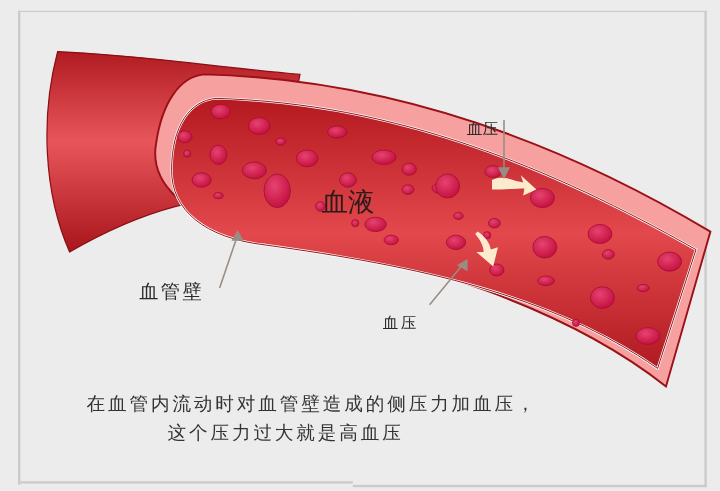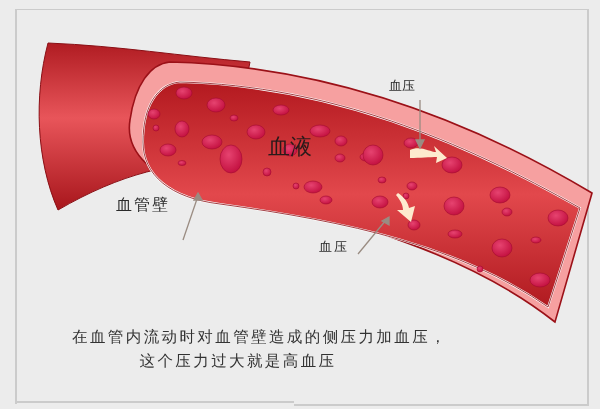--- a/index.html
+++ b/index.html
@@ -1,19 +1,19 @@
 <!DOCTYPE html>
 <html><head>
 <meta charset="utf-8">
 <style>
   html, body { margin:0; padding:0; }
   body { width:600px; height:409px; background:#ececec; position:relative; overflow:hidden;
          font-family:"DejaVu Sans", "Liberation Sans", sans-serif; }
   svg.art { position:absolute; left:0; top:0; }
-  .lbl { position:absolute; color:#2a2a2a; white-space:nowrap; font-family:Liberation Serif, serif; }
+  .lbl { position:absolute; color:#2a2a2a; white-space:nowrap; font-family:Liberation Serif, serif;margin-top:22px; }
   .caption { position:absolute; left:0; width:600px; text-align:center; color:#333;
              font-family:"DejaVu Serif","Liberation Serif",serif; font-size:15.5px; letter-spacing:2.4px; }
 </style>
 </head>
 <body>
 
 <div style="position:absolute;left:15px;top:9px;width:279px;height:394px;border-left:2px solid #cbcbcb;border-top:1px solid #cbcbcb;"></div>
 <div style="position:absolute;left:294px;top:9px;width:293px;height:394px;border-right:2px solid #cbcbcb;border-top:1px solid #cbcbcb;border-bottom:2px solid #cbcbcb;"></div>
 <div style="position:absolute;left:15px;top:401px;width:279px;height:0;border-bottom:2px solid #cbcbcb;"></div>
 
@@ -95,17 +95,17 @@
     <polygon points="416,140 424,140 420,148"></polygon>
     <line x1="183" y1="240" x2="198" y2="196"></line>
     <polygon points="194,200 202,200 198,193"></polygon>
     <line x1="358" y1="254" x2="386" y2="220"></line>
     <polygon points="382,221 389,225 389,217"></polygon>
   </g>
 </svg>
 
 <div class="lbl" style="left:268px;top:132px;font-size:22px;color:#2a1a1a;">血液</div>
 <div class="lbl" style="left:389px;top:77px;font-size:13px;">血压</div>
-<div class="lbl" style="left:116px;top:195px;font-size:16px;letter-spacing:2px;">血管壁</div>
+<div class="lbl" style="left:116px;top:211px;font-size:16px;letter-spacing:2px;">血管壁</div>
 <div class="lbl" style="left:319px;top:238px;font-size:13px;letter-spacing:2px;">血压</div>
 
 <div class="caption" style="top:327px;left:-40px;">在血管内流动时对血管壁造成的侧压力加血压，</div>
 <div class="caption" style="top:351px;left:-62px;">这个压力过大就是高血压</div>
 
 </body></html>

